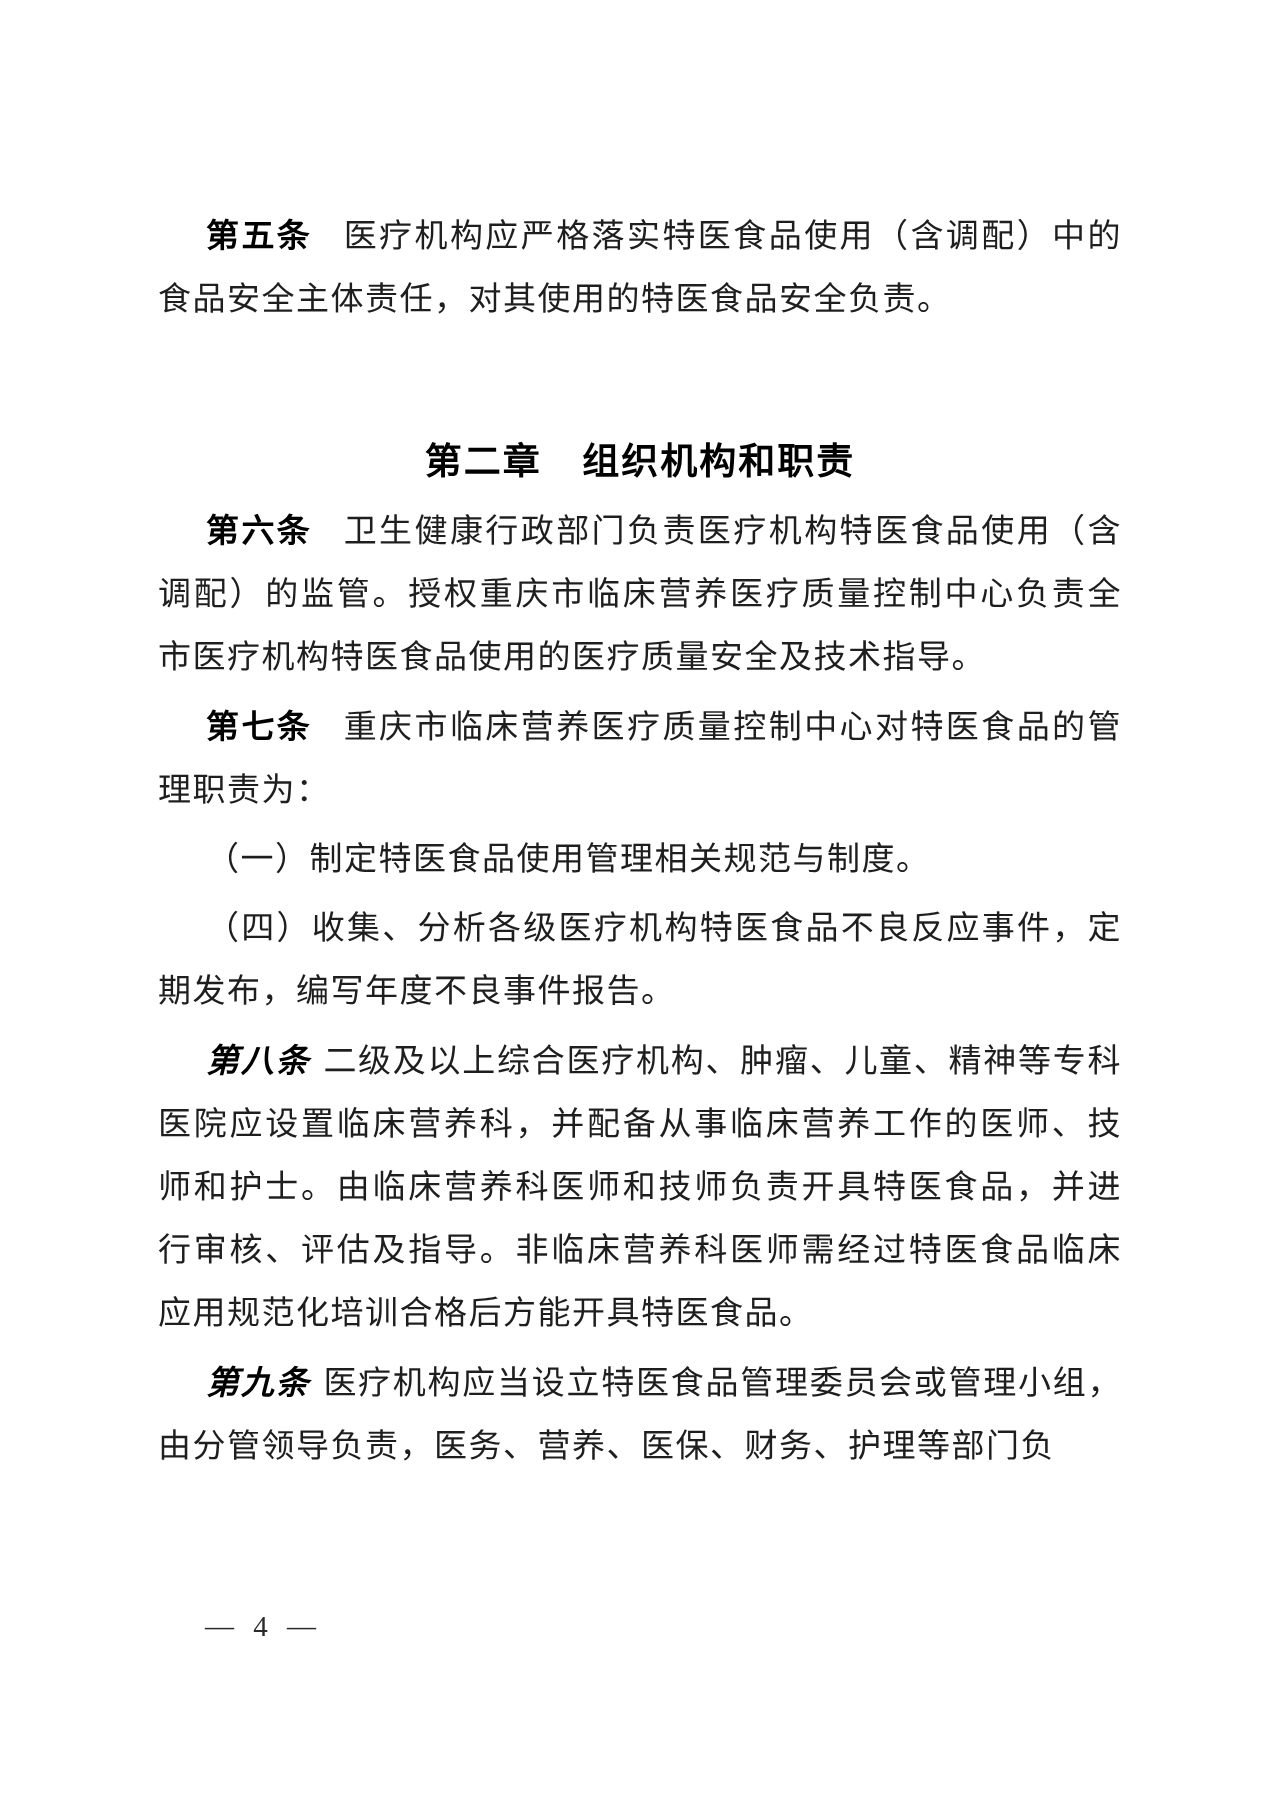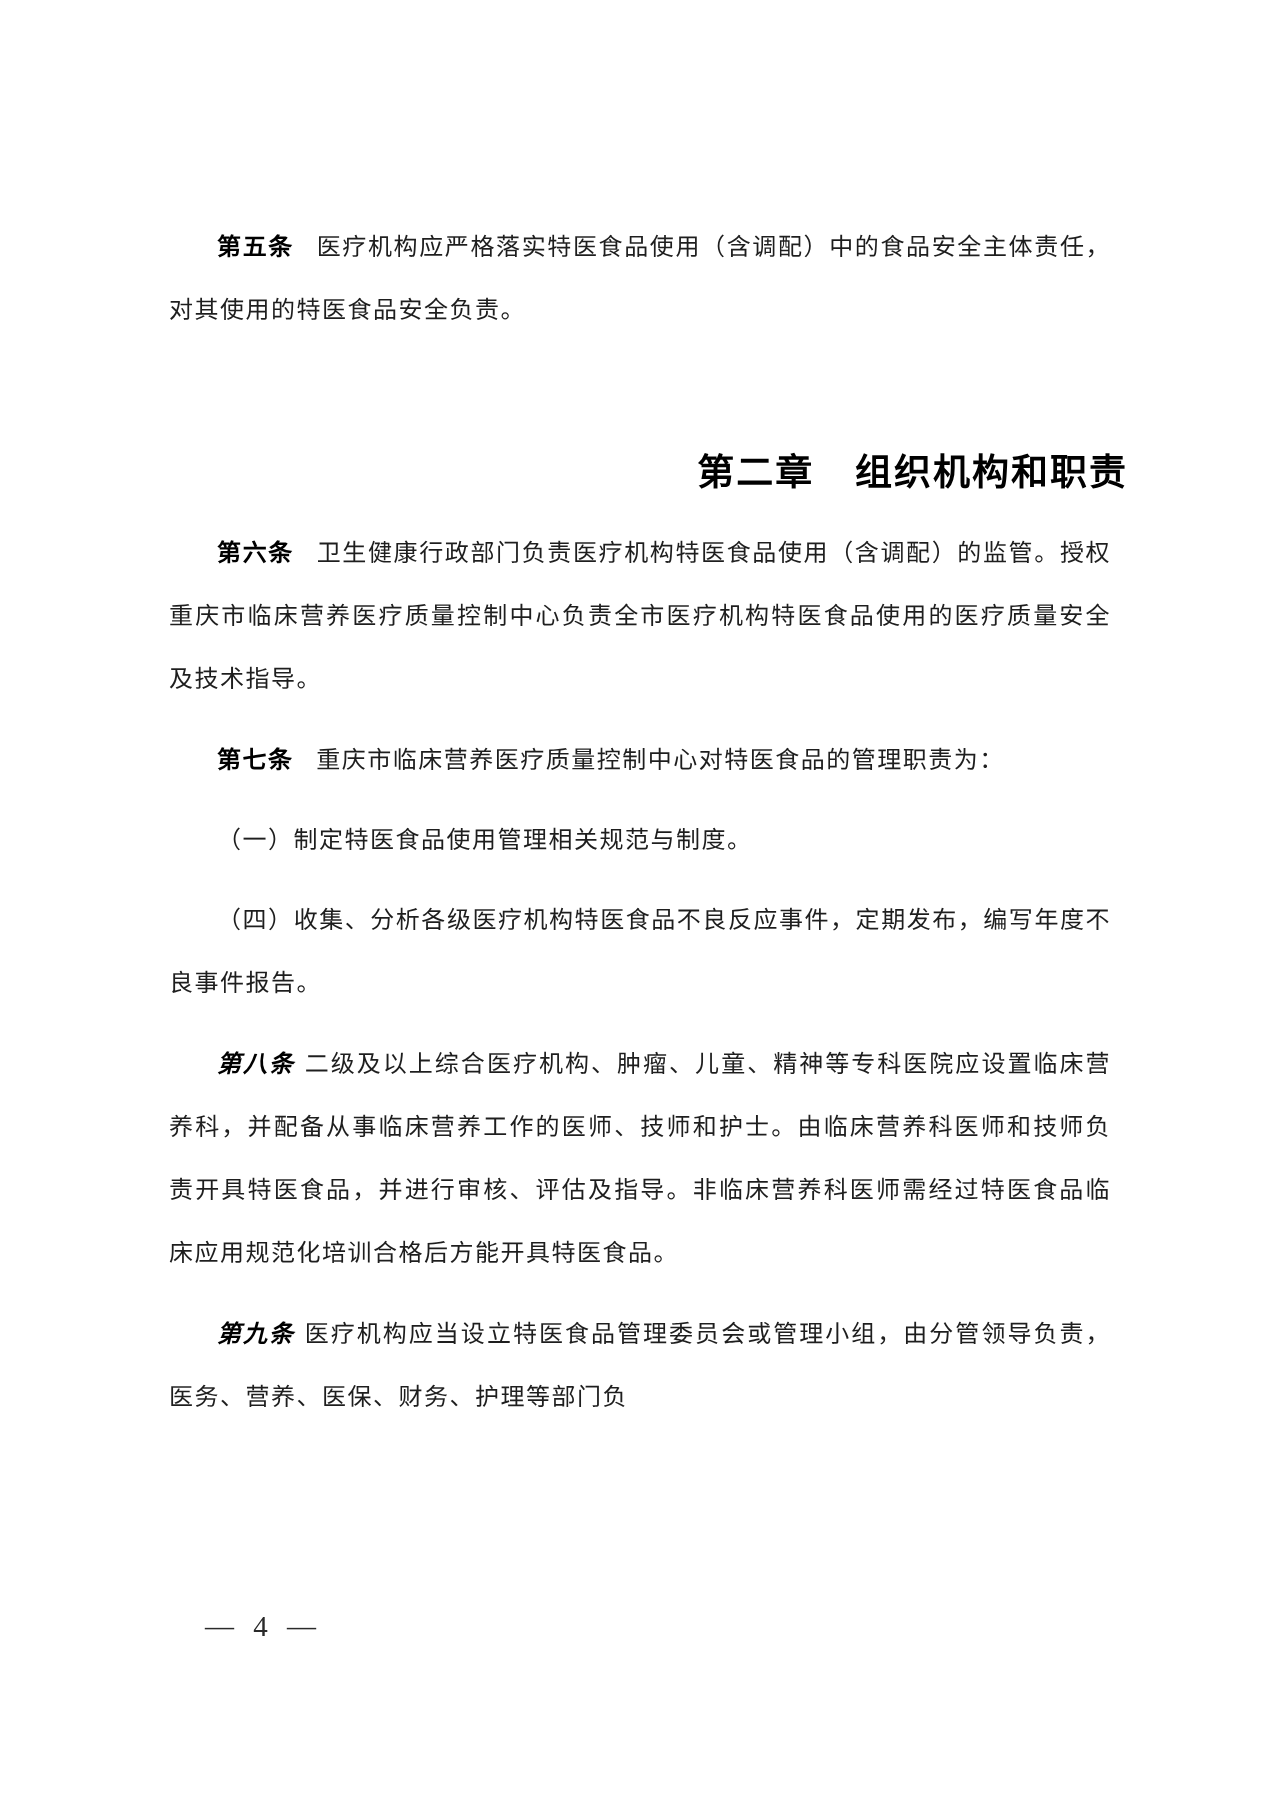--- a/index.html
+++ b/index.html
@@ -15,43 +15,43 @@
     overflow: hidden;
     color: #1e1e1e;
   }
   .content {
     position: absolute;
     top: 198px;
     left: 152px;
     width: 976px;
   }
   .para {
-    margin: 17px;
+    margin: 6px;
     font-family: "Liberation Serif", "DejaVu Serif", serif;
-    font-size: 24px;
+    font-size: 33px;
     line-height: 63px;
     letter-spacing: 1.5px;
     text-align: justify;
     text-indent: 48px;
     color: #1e1e1e;
   }
   .para .art {
     font-family: "Liberation Sans", "DejaVu Sans", sans-serif;
     font-weight: 700;
     color: #000000;
   }
   .para .art.gap-wide  { margin-right: 0.95em; }
   .para .art.gap-narrow{ margin-right: 0.40em; font-style: italic; }
   .chapter {
     margin: 99px 0 0 0;
     font-family: "Liberation Sans", "DejaVu Sans", sans-serif;
     font-weight: 700;
     font-size: 37px;
     line-height: 63px;
-    text-align: right;
+    text-align: center;
     color: #000000;
     letter-spacing: 2px;
   }
   .chapter .ch-label { margin-right: 1.1em; }
   .footer {
     position: absolute;
     left: 205px;
     top: 1604px;
     font-family: "Liberation Serif", "DejaVu Serif", serif;
     font-size: 29px;

